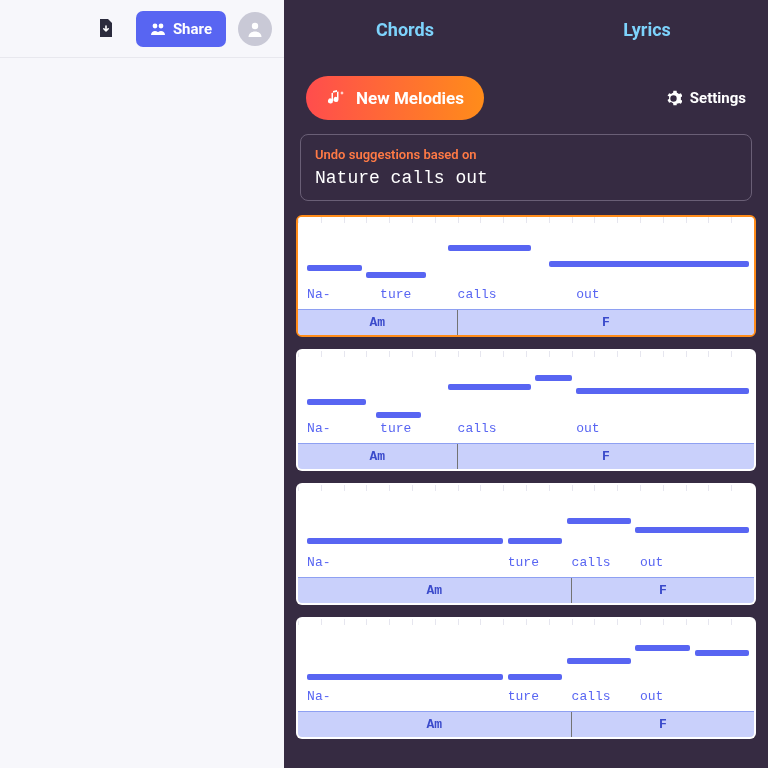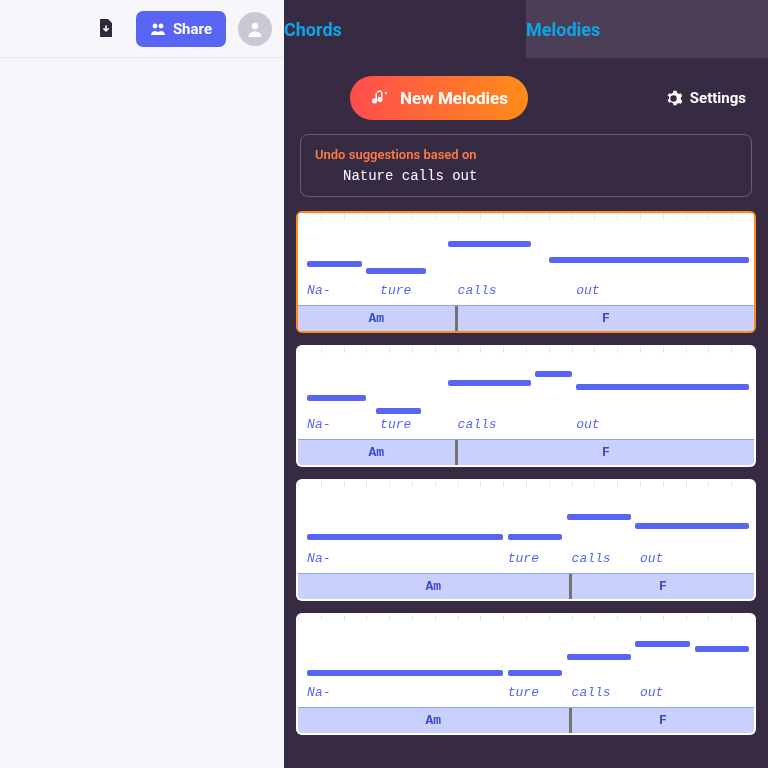--- a/index.html
+++ b/index.html
@@ -22,42 +22,42 @@
   .bars-sort { width: 10px; height: 14px; position: relative; }
   .bars-sort::before, .bars-sort::after { content:""; position:absolute; left:0; border-left:5px solid transparent; border-right:5px solid transparent; }
   .bars-sort::before { top:0; border-bottom:5px solid #9a9aad; }
   .bars-sort::after  { bottom:0; border-top:5px solid #9a9aad; }
   .play-row { position: absolute; top: 266px; right: 14px; display: flex; align-items: center; gap: 10px; }
   .play-btn { width: 32px; height: 32px; border-radius: 50%; background: #5865f2; display: flex; align-items: center; justify-content: center; cursor: pointer; }
   .small-btn { width: 30px; height: 30px; border: 1px solid #d8d8e4; border-radius: 6px; display: flex; align-items: center; justify-content: center; color: #8a8aa0; cursor: pointer; background:#fff; }
 
   
   .tabs { height: 58px; display: flex; }
-  .tab { flex: 1; display: flex; align-items: center; justify-content: flex-start; color: #0ea5e9; font-size: 18px; font-weight: 700; cursor: pointer; }
+  .tab { flex: 1; display: flex; align-items: center; justify-content: center; color: #7dd3fc; font-size: 18px; font-weight: 700; cursor: pointer; }
   .tab.active { background: #4a3f56; }
 
-  .panel-head { display: flex; align-items: center; justify-content: space-between; padding: 18px 22px 14px; margin-left: 44px; }
+  .panel-head { display: flex; align-items: center; justify-content: space-between; padding: 18px 22px 14px; }
   .new-mel-btn { background: linear-gradient(90deg, #ff4d4d, #ff8c1a); color: #fff; border: none; padding: 12px 20px; border-radius: 24px; font-size: 17px; font-weight: 700; display: flex; align-items: center; gap: 10px; cursor: pointer; }
   .settings { display: flex; align-items: center; gap: 8px; color: #fff; font-size: 15px; font-weight: 700; cursor: pointer; }
 
   .suggest-box { margin: 0 16px 14px; border: 1px solid #6a5f76; border-radius: 8px; padding: 12px 14px; }
   .suggest-label { color: #ff7a45; font-size: 13px; font-weight: 600; margin-bottom: 6px; }
-  .suggest-text { color: #fff; font-family: "Courier New", monospace; font-size: 14px; margin-left: 28px; }
+  .suggest-text { color: #fff; font-family: "Courier New", monospace; font-size: 18px; }
 
   .cards { padding: 0 12px; display: flex; flex-direction: column; gap: 12px; }
   .card { background: #fff; border-radius: 6px; overflow: hidden; border: 2px solid transparent; cursor: pointer; }
   .card.selected { border-color: #ff8c1a; }
   .piano-area { position: relative; height: 92px; background: #fff; }
   .ticks { position:absolute; top:0; left:0; right:0; height:8px; display:flex; }
   .ticks span { flex:1; border-left:1px solid #e6e6ef; height:6px; }
   .note { position: absolute; height: 6px; background: #5865f2; border-radius: 2px; }
-  .syllables { position: absolute; bottom: 4px; left: 0; right: 0; height: 18px; font-style: italic; }
+  .syllables { position: absolute; bottom: 4px; left: 0; right: 0; height: 18px; }
   .syl { position: absolute; font-family: "Courier New", monospace; font-size: 13px; color: #5865f2; }
   .chord-row { display: flex; height: 26px; background: #c9d0fb; border-top: 1px solid #8ea0f2; }
-  .chord { flex: 1; display: flex; align-items: center; justify-content: center; font-family: "Courier New", monospace; color: #3a4acb; font-size: 13px; font-weight: 700; border-right: 3px solid #737373; }
+  .chord { flex: 1; display: flex; align-items: center; justify-content: center; font-family: "Courier New", monospace; color: #3a4acb; font-size: 13px; font-weight: 700; border-right: 1px solid #737373; }
   .chord:last-child { border-right: none; }
 </style>
 </head>
 <body>
 
 <div class="left">
   <div class="topbar">
     <div class="icon-btn">
       <svg width="18" height="20" viewBox="0 0 18 20" fill="#2b2b3d">
           <path d="M3 0h8l4 4v14H3z" fill="#2b2b3d"></path>
@@ -79,22 +79,22 @@
         </svg>
     </div>
   </div>
 </div>
 
 <div class="right">
   <div class="tabs">
     <div class="tab">
         <span>Chords</span>
       </div>
-    <div class="tab active">
-        <span>Melodies</span>
+    <div class="tab">
+        <span>Lyrics</span>
       </div>
   </div>
 
   <div class="panel-head">
     <button class="new-mel-btn">
       <svg width="20" height="18" viewBox="0 0 20 18" fill="#fff">
           <path d="M7 2v10a2.5 2.5 0 1 1-1.5-2.3V4l7-1.5v8a2.5 2.5 0 1 1-1.5-2.3V1z"></path>
           <path d="M16 2l.6 1.4L18 4l-1.4.6L16 6l-.6-1.4L14 4l1.4-.6z"></path>
         </svg>
       <span>New Melodies</span>

